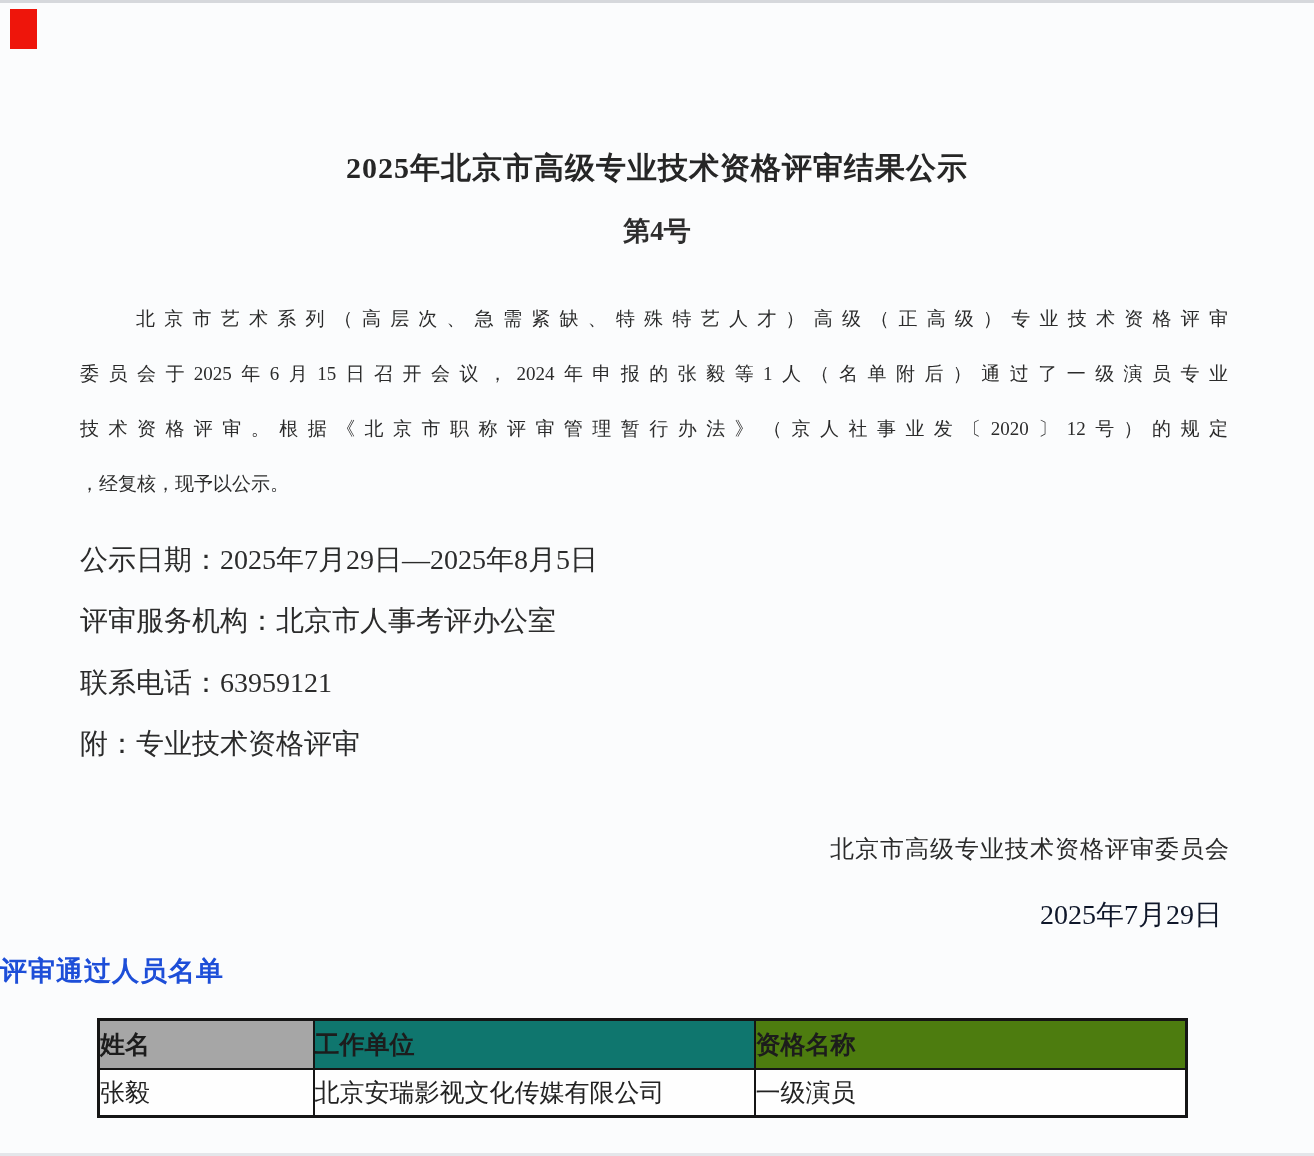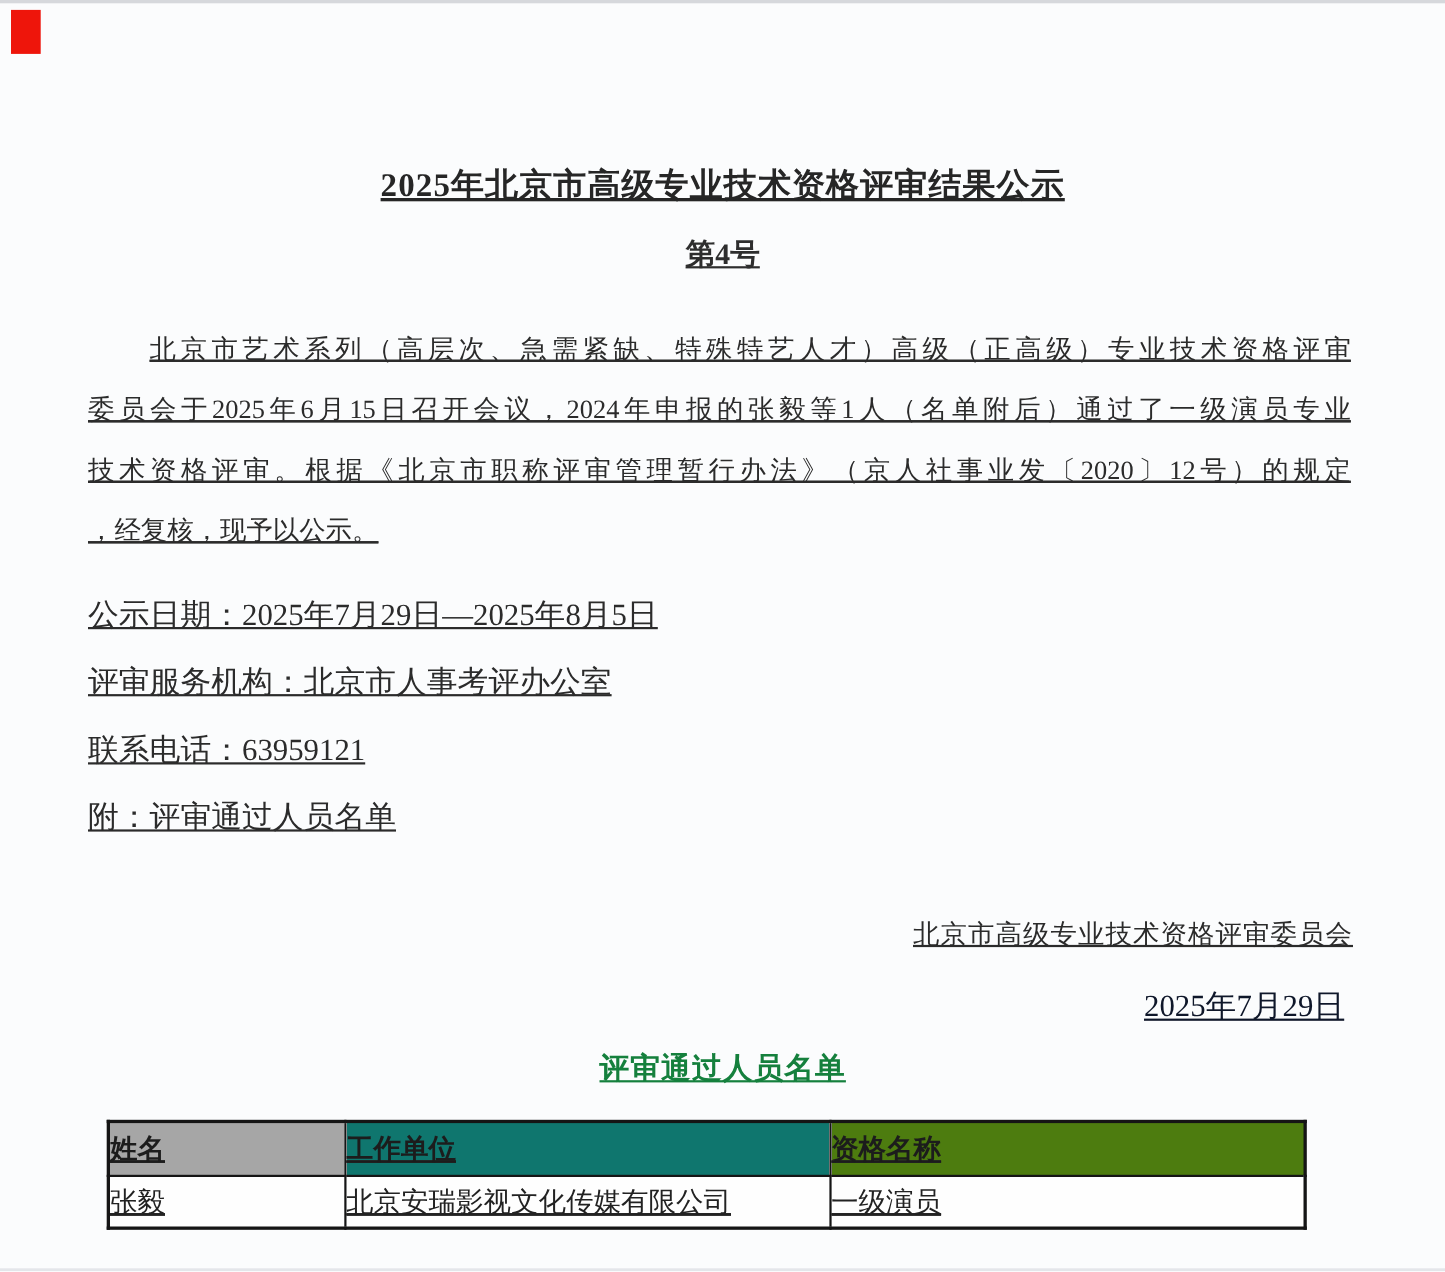--- a/index.html
+++ b/index.html
@@ -1,15 +1,15 @@
 <!DOCTYPE html>
 <html><head>
 <meta charset="utf-8">
 <style>
-  * { margin: 0; padding: 0; box-sizing: border-box; text-decoration: underline; }
+  * { margin: 0; padding: 0; box-sizing: border-box; }
   html, body { background: #ffffff; }
   body {
     font-family: "Liberation Serif", "DejaVu Serif", serif;
     color: #2b2b2b;
   }
   .page {
     position: relative;
     width: 1314px;
     height: 1156px;
     background: #fbfcfd;
@@ -33,21 +33,21 @@
     color: #262626;
   }
   .doc-number {
     position: absolute; top: 213px; left: 0; width: 100%;
     text-align: center;
     font-size: 27px; font-weight: 600;
     color: #2e2e2e;
   }
   .paragraph {
     position: absolute; top: 291px; left: 80px; right: 86px;
-    font-size: 24px; font-weight: 500;
+    font-size: 19px; font-weight: 500;
     color: #2b2b2b;
   }
   .para-line {
     height: 55px; line-height: 55px;
     white-space: nowrap;
   }
   .para-line.justify {
     white-space: normal;
     text-align: justify;
     text-align-last: justify;
@@ -70,23 +70,23 @@
     color: #2b2b2b;
   }
   .issue-date {
     position: absolute; top: 896px; left: 0; right: 92px;
     text-align: right;
     font-size: 28px; font-weight: 500;
     color: #0f172a;
   }
   .table-title {
     position: absolute; top: 953px; left: 0; width: 100%;
-    text-align: center;
+    text-align: left;
     font-size: 27px; font-weight: 600; letter-spacing: 1px;
-    color: #15803d;
+    color: #1d4ed8;
   }
   .roster-table {
     position: absolute; top: 1018px; left: 97px;
     width: 1088px;
     border-collapse: collapse;
     border: 3px solid #151515;
     table-layout: fixed;
     font-family: "Liberation Serif", "DejaVu Serif", serif;
   }
   .roster-table th, .roster-table td {
@@ -127,21 +127,21 @@
     <div class="para-line justify">技术资格评审。根据《北京市职称评审管理暂行办法》（京人社事业发〔2020〕12号）的规定</div>
     <div class="para-line">，经复核，现予以公示。</div>
   </div>
 
   <div class="meta-line meta-publicity">公示日期：2025年7月29日—2025年8月5日</div>
 
   <div class="meta-line meta-agency">评审服务机构：北京市人事考评办公室</div>
 
   <div class="meta-line meta-phone">联系电话：63959121</div>
 
-  <div class="meta-line meta-attachment">附：评审通过人员名单</div>
+  <div class="meta-line meta-attachment">附：专业技术资格评审</div>
 
   <div class="issuer">北京市高级专业技术资格评审委员会</div>
 
   <div class="issue-date">2025年7月29日</div>
 
   <div class="table-title">评审通过人员名单</div>
 
   <table class="roster-table">
     <colgroup>
       <col style="width: 215px">

